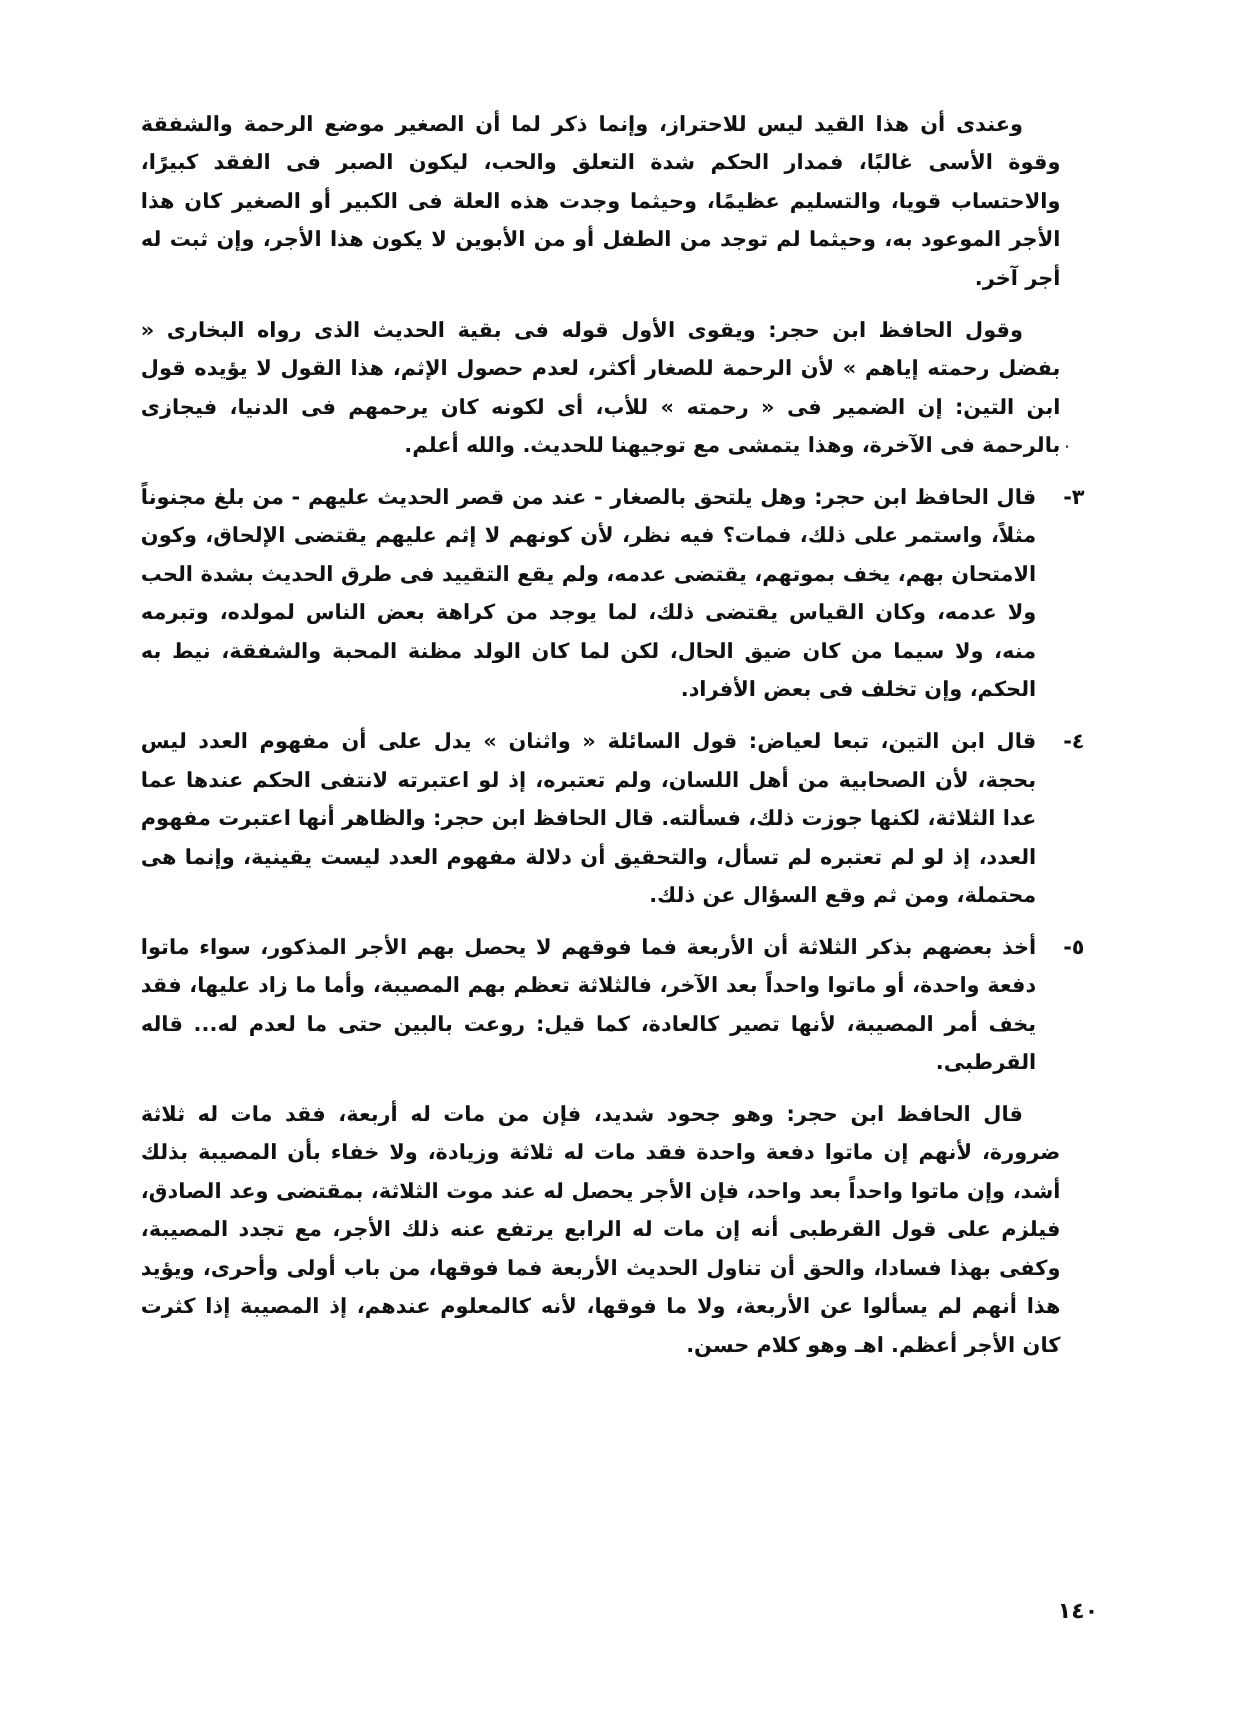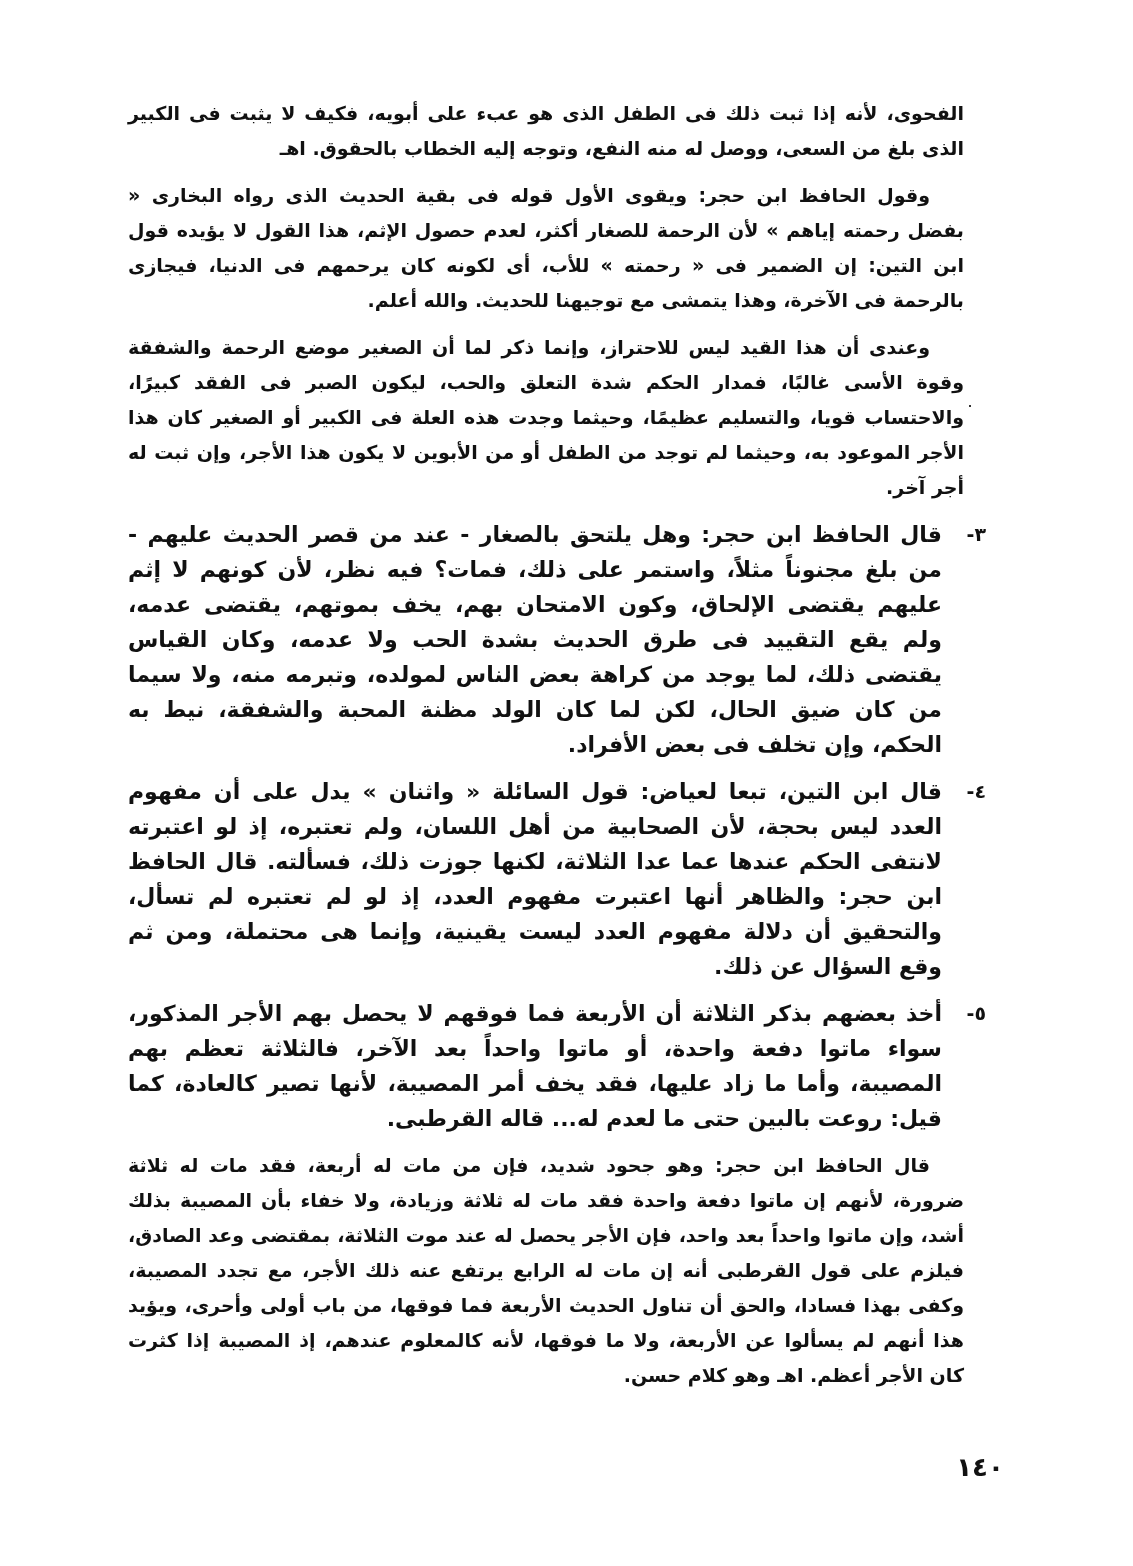--- a/index.html
+++ b/index.html
@@ -15,36 +15,35 @@
     font-size: 19px; line-height: 35px; margin: 0 0 12px 0;
     text-align-last: right; font-weight: bold;
   }
   .para.indent { text-indent: 34px; }
   .item { display: flex; flex-direction: row; margin: 0 0 12px 0; }
   .item .num {
     flex: 0 0 auto; width: 22px; margin-right: -22px;
     font-size: 19px; line-height: 35px; font-weight: bold; white-space: nowrap;
   }
   .item .body {
-    flex: 1 1 auto; margin-right: 22px; font-size: 22px; line-height: 35px;
+    flex: 1 1 auto; margin-right: 22px; font-size: 19px; line-height: 35px;
     font-weight: bold; text-align: justify; text-align-last: right;
   }
   .page-number {
     position: absolute; left: 950px; top: 1452px; width: 60px;
-    font-size: 26px; font-weight: bold; direction: rtl; text-align: center;
+    font-size: 20px; font-weight: bold; direction: rtl; text-align: center;
   }
   .speck { position: absolute; left: 969px; top: 405px; width: 2px; height: 2px; background: #333; }
 </style>
 </head>
 <body>
 
 <div class="page">
-  <p class="para">الفحوى، لأنه إذا ثبت ذلك فى الطفل الذى هو عبء على أبويه، فكيف لا يثبت فى الكبير الذى بلغ من السعى، ووصل له منه النفع، وتوجه إليه الخطاب بالحقوق. اهـ</p>
+  <p class="para indent">وعندى أن هذا القيد ليس للاحتراز، وإنما ذكر لما أن الصغير موضع الرحمة والشفقة وقوة الأسى غالبًا، فمدار الحكم شدة التعلق والحب، ليكون الصبر فى الفقد كبيرًا، والاحتساب قويا، والتسليم عظيمًا، وحيثما وجدت هذه العلة فى الكبير أو الصغير كان هذا الأجر الموعود به، وحيثما لم توجد من الطفل أو من الأبوين لا يكون هذا الأجر، وإن ثبت له أجر آخر.</p>
   <p class="para indent">وقول الحافظ ابن حجر: ويقوى الأول قوله فى بقية الحديث الذى رواه البخارى « بفضل رحمته إياهم » لأن الرحمة للصغار أكثر، لعدم حصول الإثم، هذا القول لا يؤيده قول ابن التين: إن الضمير فى « رحمته » للأب، أى لكونه كان يرحمهم فى الدنيا، فيجازى بالرحمة فى الآخرة، وهذا يتمشى مع توجيهنا للحديث. والله أعلم.</p>
-  <p class="para indent">وعندى أن هذا القيد ليس للاحتراز، وإنما ذكر لما أن الصغير موضع الرحمة والشفقة وقوة الأسى غالبًا، فمدار الحكم شدة التعلق والحب، ليكون الصبر فى الفقد كبيرًا، والاحتساب قويا، والتسليم عظيمًا، وحيثما وجدت هذه العلة فى الكبير أو الصغير كان هذا الأجر الموعود به، وحيثما لم توجد من الطفل أو من الأبوين لا يكون هذا الأجر، وإن ثبت له أجر آخر.</p>
 
   <div class="item">
     <span class="num">٣-</span>
     <span class="body">قال الحافظ ابن حجر: وهل يلتحق بالصغار - عند من قصر الحديث عليهم - من بلغ مجنوناً مثلاً، واستمر على ذلك، فمات؟ فيه نظر، لأن كونهم لا إثم عليهم يقتضى الإلحاق، وكون الامتحان بهم، يخف بموتهم، يقتضى عدمه، ولم يقع التقييد فى طرق الحديث بشدة الحب ولا عدمه، وكان القياس يقتضى ذلك، لما يوجد من كراهة بعض الناس لمولده، وتبرمه منه، ولا سيما من كان ضيق الحال، لكن لما كان الولد مظنة المحبة والشفقة، نيط به الحكم، وإن تخلف فى بعض الأفراد.</span>
   </div>
   <div class="item">
     <span class="num">٤-</span>
     <span class="body">قال ابن التين، تبعا لعياض: قول السائلة « واثنان » يدل على أن مفهوم العدد ليس بحجة، لأن الصحابية من أهل اللسان، ولم تعتبره، إذ لو اعتبرته لانتفى الحكم عندها عما عدا الثلاثة، لكنها جوزت ذلك، فسألته. قال الحافظ ابن حجر: والظاهر أنها اعتبرت مفهوم العدد، إذ لو لم تعتبره لم تسأل، والتحقيق أن دلالة مفهوم العدد ليست يقينية، وإنما هى محتملة، ومن ثم وقع السؤال عن ذلك.</span>
   </div>
   <div class="item">

